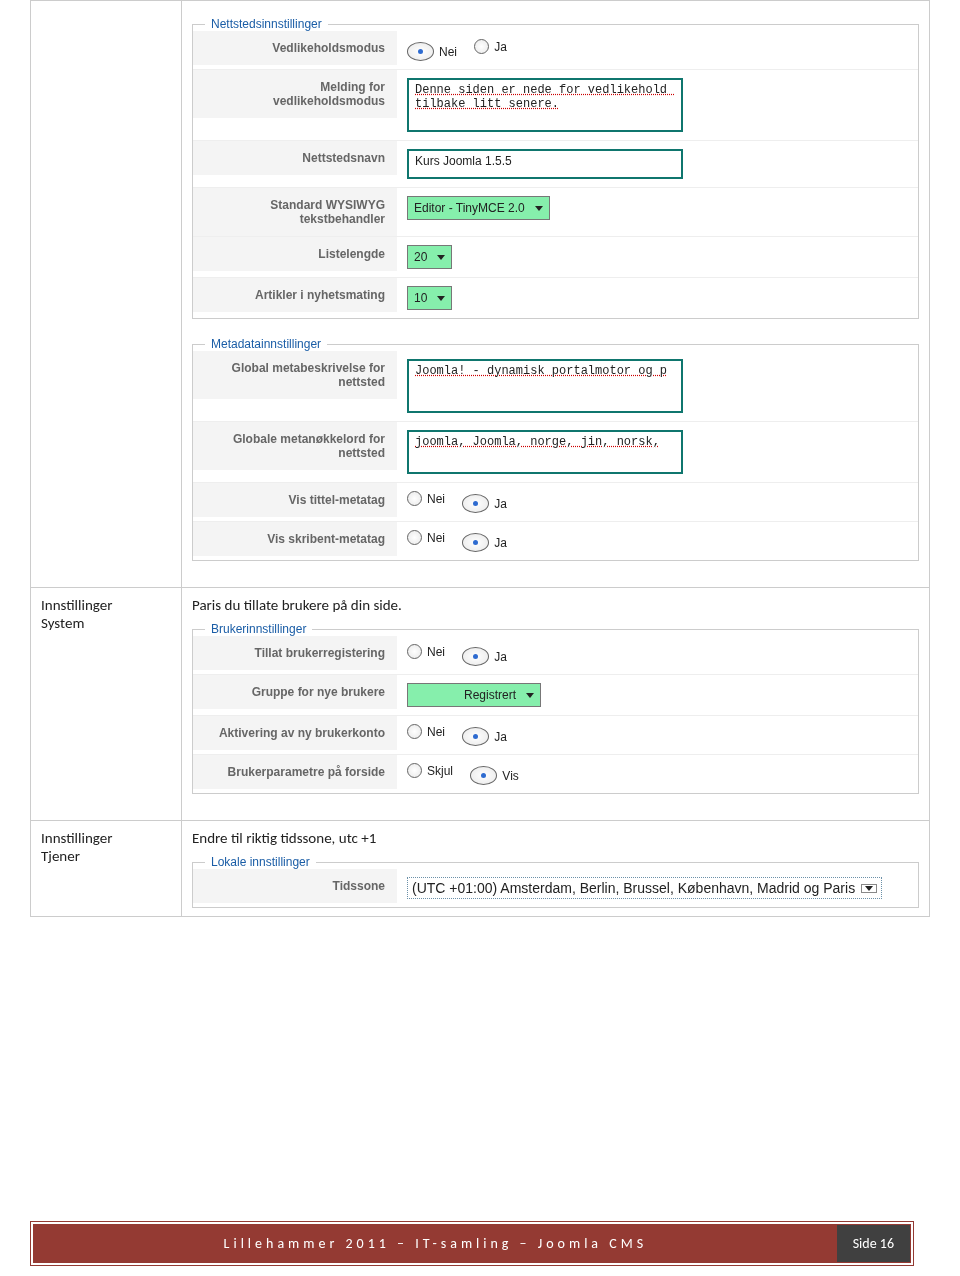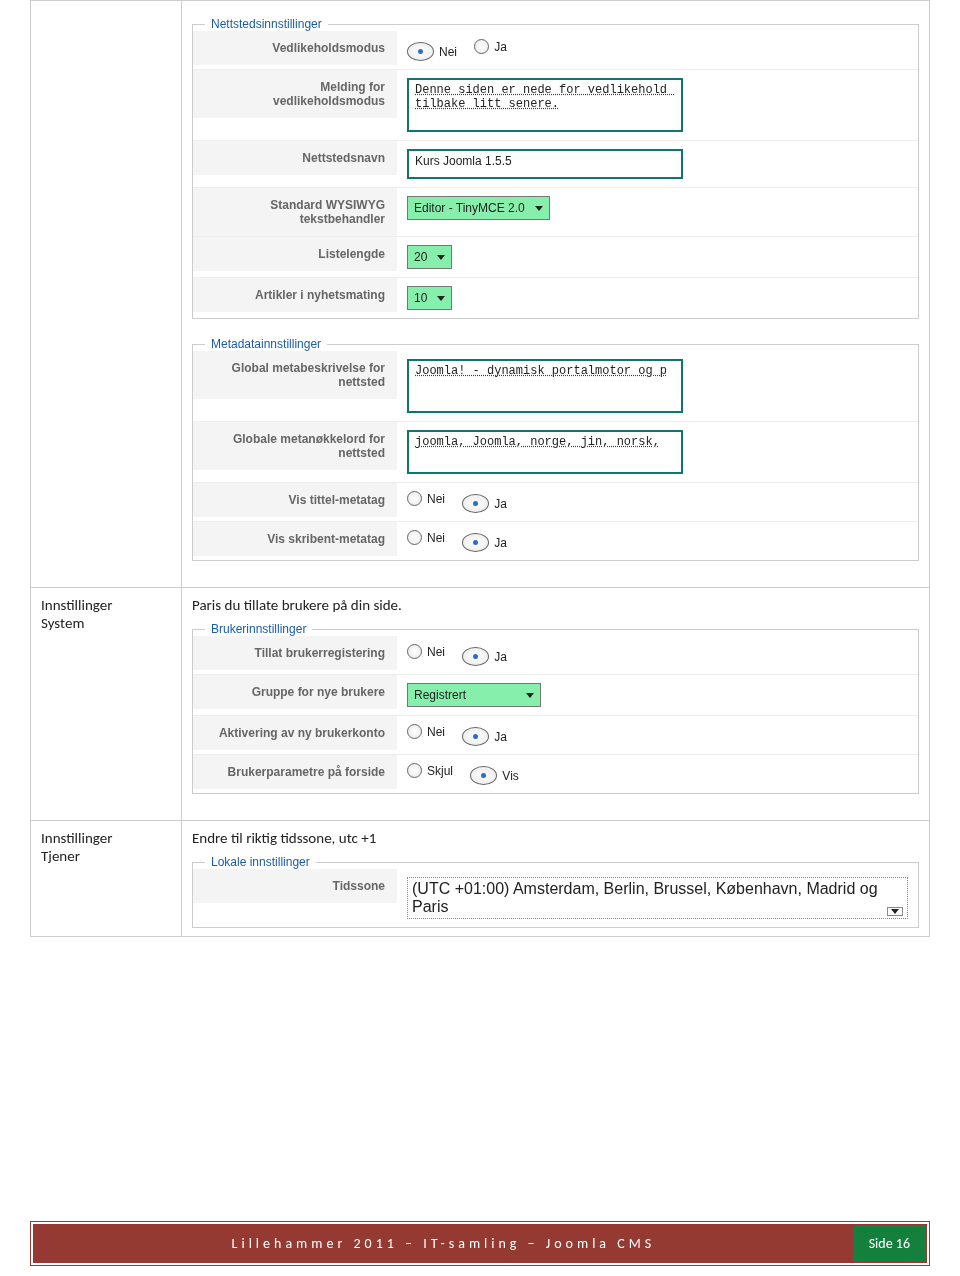--- a/index.html
+++ b/index.html
@@ -16,27 +16,27 @@
 .radio{display:inline-flex;align-items:center;margin-right:14px}
 .radio .dot{width:13px;height:13px;border:1px solid #666;border-radius:50%;display:inline-flex;align-items:center;justify-content:center;margin-right:5px;background:radial-gradient(#fff,#e8e8e8)}
 .radio .dot.sel:after{content:"";width:5px;height:5px;border-radius:50%;background:#2e6bd0}
 .textarea,.textinput{border:2px solid #0f766e;font-family:"Courier New",monospace;font-size:12px;padding:3px 6px;background:#fff}
 .textarea{width:260px;height:44px;white-space:pre-wrap}
 .textinput{width:260px;height:20px;font-family:Arial,sans-serif}
 .spell{text-decoration:underline;text-decoration-style:dotted;text-decoration-color:#c00}
 .sel{display:inline-flex;align-items:center;border:1px solid #777;background:#86efac;font-family:Arial,sans-serif;font-size:12px;padding:2px 6px;height:18px}
 .sel .caret{margin-left:10px}
 .caret{width:0;height:0;border-left:4px solid transparent;border-right:4px solid transparent;border-top:5px solid #222;display:inline-block}
-.tz-sel{border:1px dotted #6b90a8;background:#fff;font-family:Arial,sans-serif;font-size:16px;padding:2px 4px;display:inline-flex;align-items:flex-end}
+.tz-sel{border:1px dotted #6b90a8;background:#fff;font-family:Arial,sans-serif;font-size:14px;padding:2px 4px;display:inline-flex;align-items:center}
 .tz-sel .box{border:1px solid #888;margin-left:6px;padding:1px 3px;display:inline-flex}
-.footer{position:absolute;bottom:10px;left:30px;right:30px}
+.footer{position:absolute;bottom:10px;left:30px;right:46px}
 .footer-frame{border:4px double #943a33;padding:0}
 .footer-bar{display:flex;align-items:stretch}
 .footer-main{flex:1;background:#943a33;color:#fff;text-align:center;padding:10px 0;letter-spacing:4px;font-size:14px}
-.footer-page{background:#15803d;color:#fff;padding:10px 16px;font-size:14px}
+.footer-page{background:#404040;color:#fff;padding:10px 16px;font-size:14px}
 </style>
 </head>
 <body>
 
 <div class="page">
 <table class="outer-table">
 <tbody>
 
 <tr>
 <td class="left"></td>
@@ -176,21 +176,21 @@
 <span class="radio">
                     <span class="dot sel"></span>
                     <span>Ja</span>
                   </span>
 </div>
 </div>
 
 <div class="fs-row">
 <div class="fs-label">Gruppe for nye brukere</div>
 <div class="fs-ctrl">
-<span class="sel" style="min-width:120px;justify-content:space-between">
+<span class="sel" style="min-width:120px;justify-content:flex-end">
                     <span>Registrert</span>
                     <span class="caret"></span>
                   </span>
 </div>
 </div>
 
 <div class="fs-row">
 <div class="fs-label">Aktivering av ny brukerkonto</div>
 <div class="fs-ctrl">
 <span class="radio">

